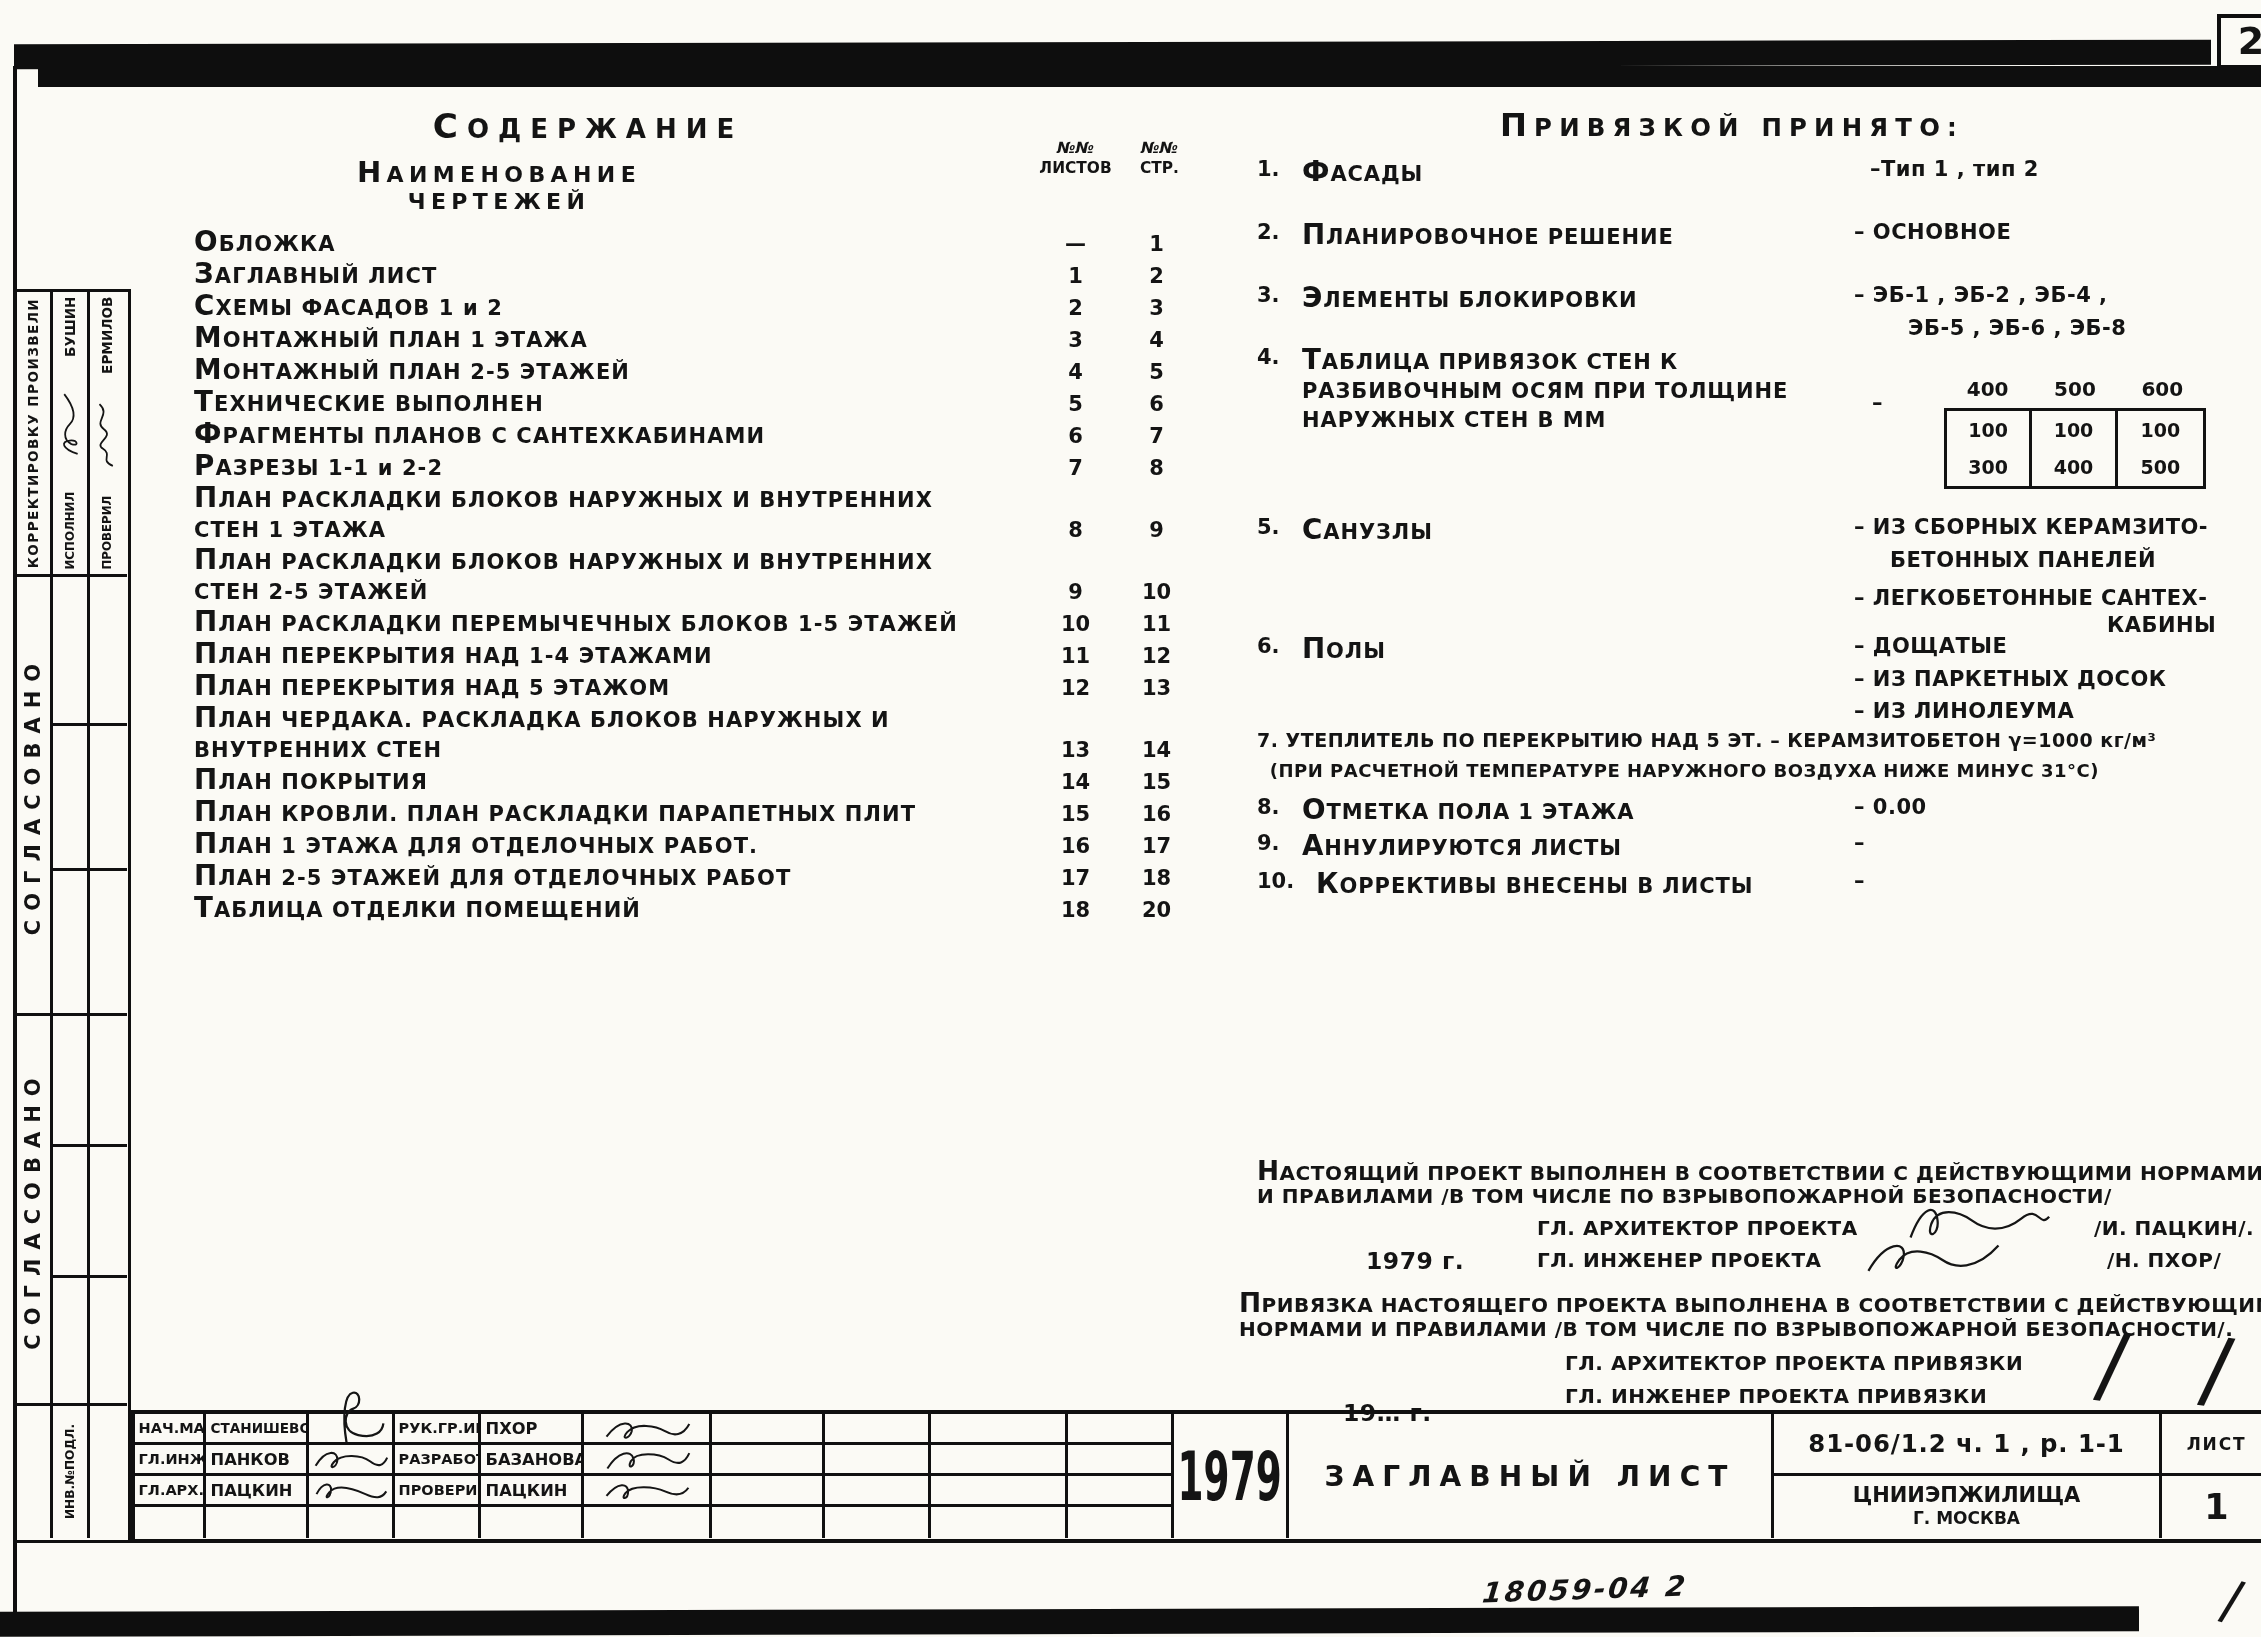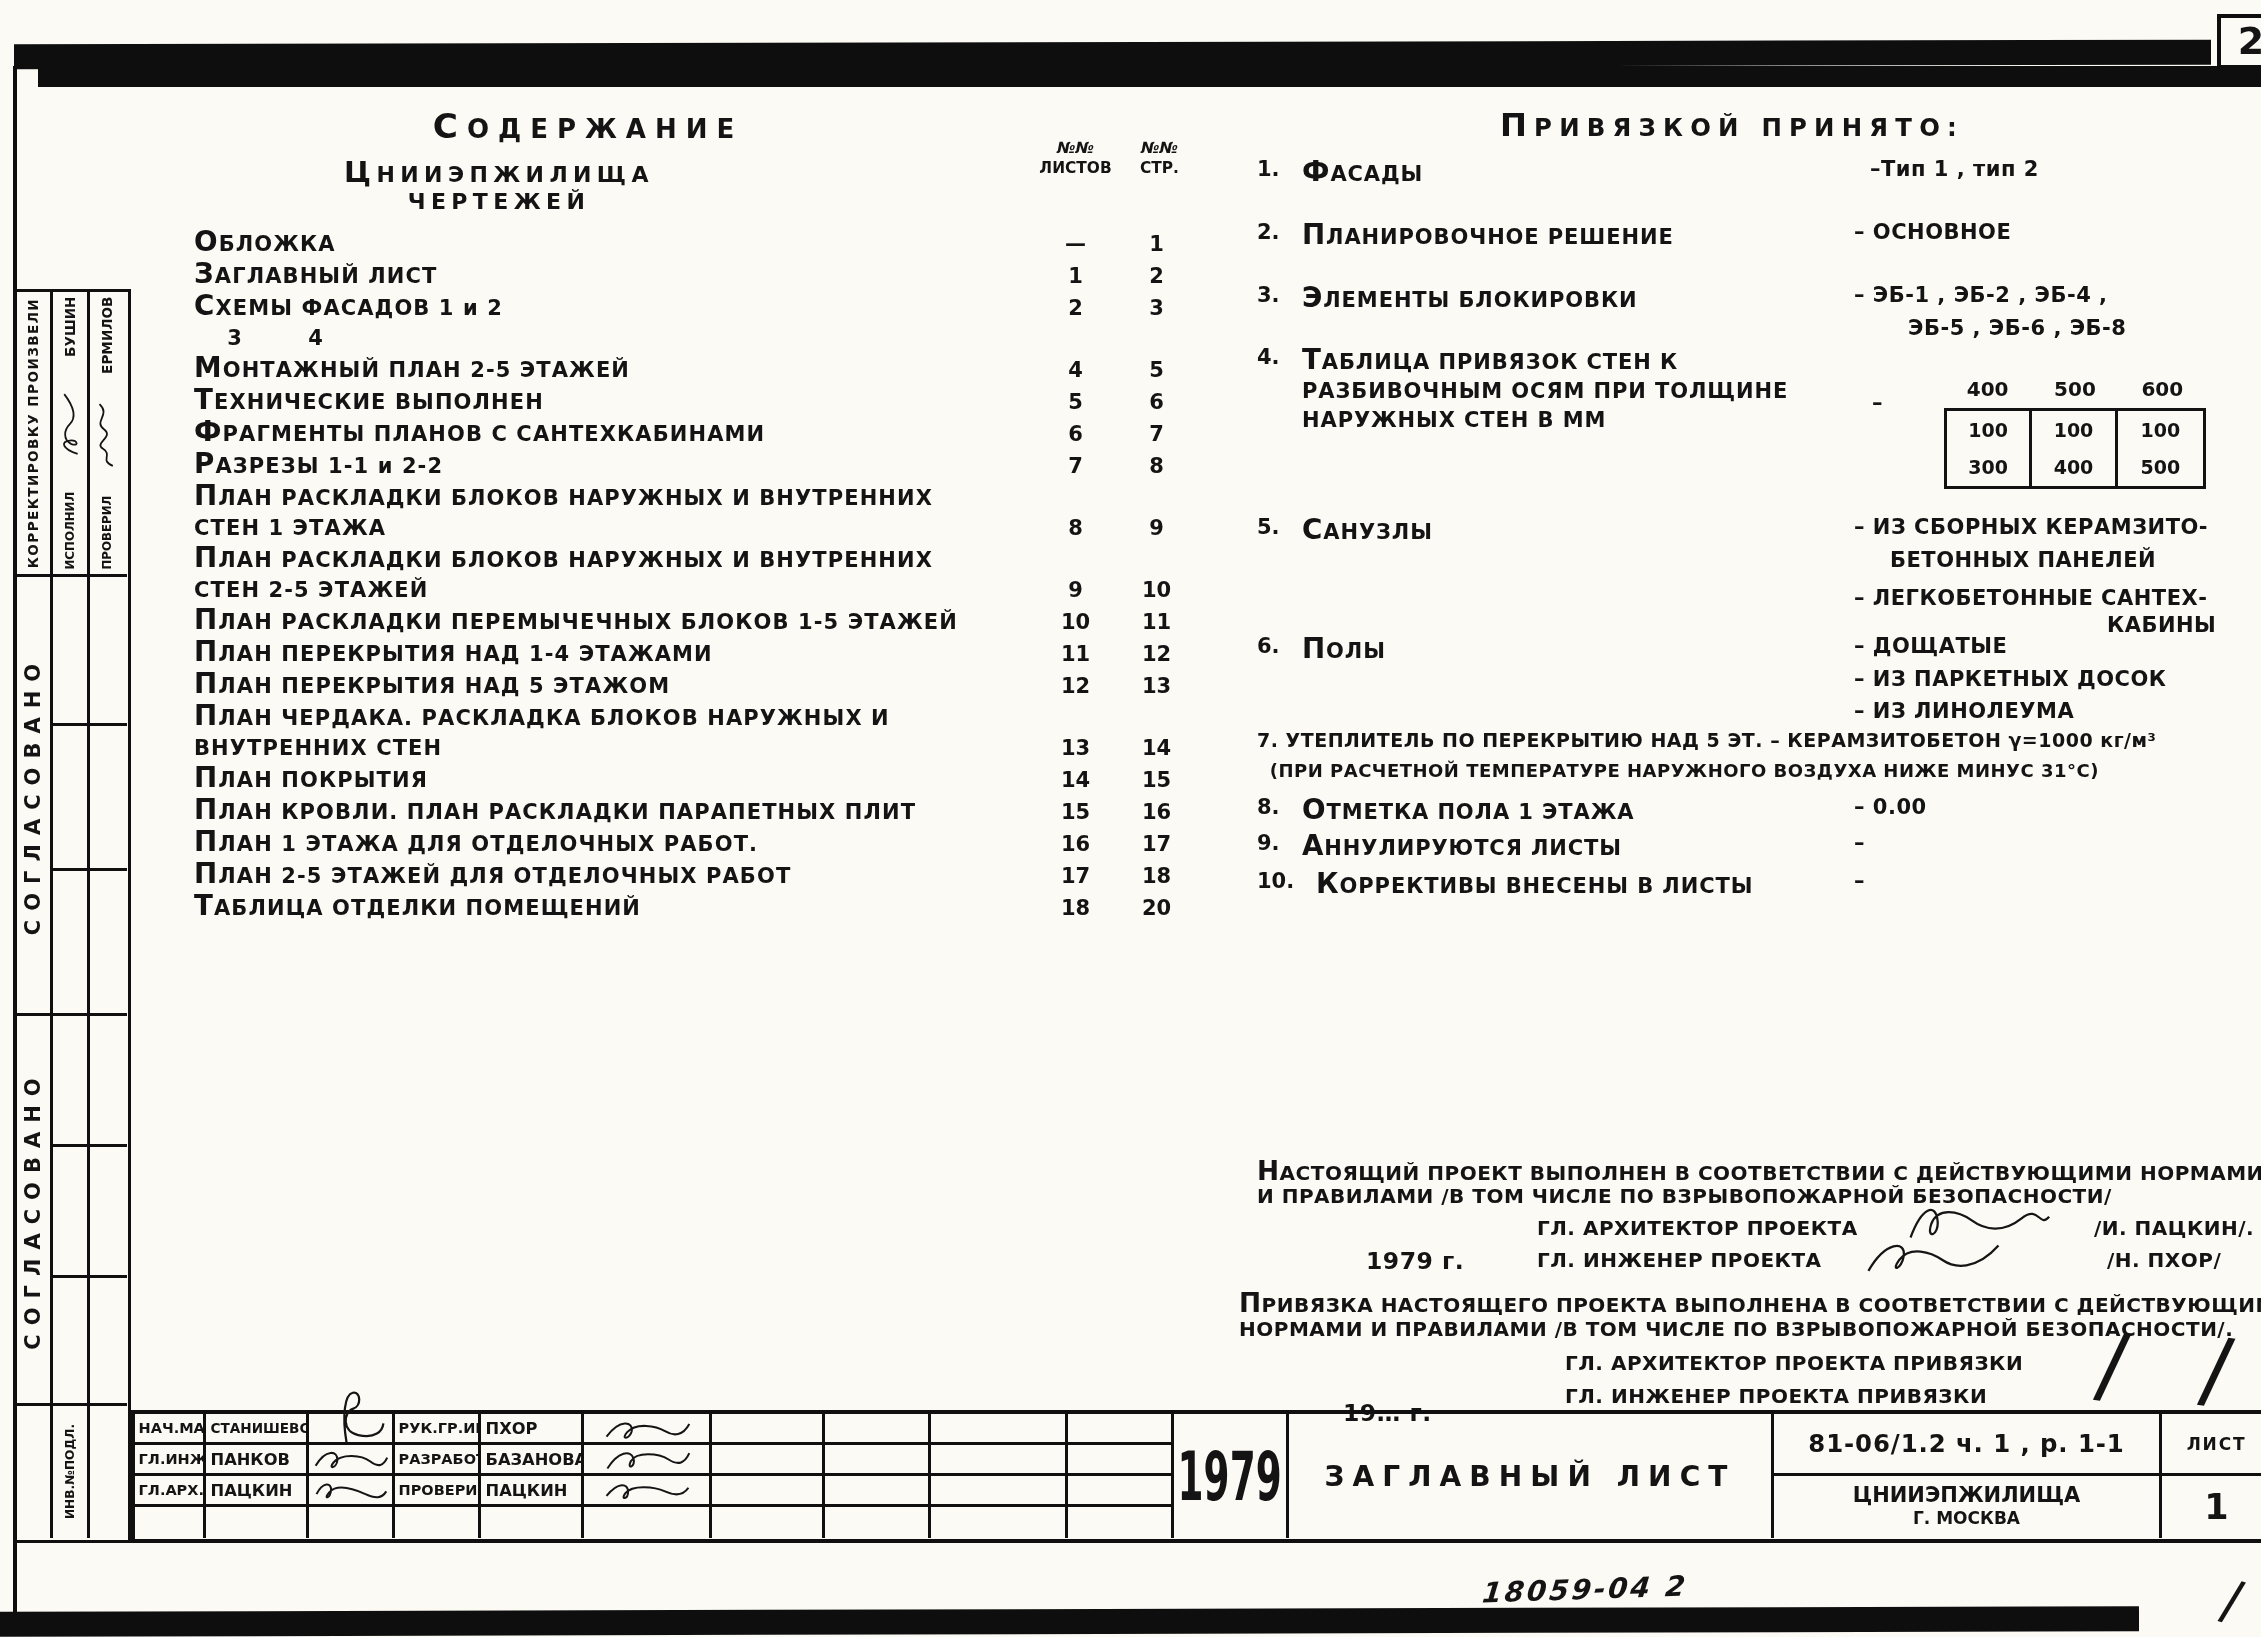--- a/index.html
+++ b/index.html
@@ -147,21 +147,21 @@
     <div class="cell br" style="left:37px;top:1113px;width:37px;height:133px;">
       <div class="rot" style="width:133px;height:34px;transform:rotate(-90deg) translateX(-133px);">
         <span style="font-size:12.2px;">ИНВ.№ПОДЛ.</span>
       </div>
     </div>
     <div class="cell" style="left:74px;top:1113px;width:37px;height:133px;"></div>
   </aside>
 
   <section class="contents">
     <div class="c-title fl">СОДЕРЖАНИЕ</div>
-    <div class="c-sub fl">ЦНИИЭПЖИЛИЩА ЧЕРТЕЖЕЙ</div>
+    <div class="c-sub fl">НАИМЕНОВАНИЕ ЧЕРТЕЖЕЙ</div>
     <div class="c-h" style="left:841px;width:81px;">
       <span style="display:block;font-style:italic;">№№</span>
       <span style="display:block;">ЛИСТОВ</span>
     </div>
     <div class="c-h" style="left:925px;width:81px;">
       <span style="display:block;font-style:italic;">№№</span>
       <span style="display:block;">СТР.</span>
     </div>
     <div class="c-rows">
       <div class="c-row">
@@ -173,20 +173,21 @@
           <span class="c-name fl">ЗАГЛАВНЫЙ  ЛИСТ</span>
           <span class="c-num">1</span>
           <span class="c-num">2</span>
         </div>
       <div class="c-row">
           <span class="c-name fl">СХЕМЫ  ФАСАДОВ  1 и 2</span>
           <span class="c-num">2</span>
           <span class="c-num">3</span>
         </div>
       <div class="c-row">
+          <span class="c-name fl">МОНТАЖНЫЙ  ПЛАН  1 ЭТАЖА</span>
           <span class="c-num">3</span>
           <span class="c-num">4</span>
         </div>
       <div class="c-row">
           <span class="c-name fl">МОНТАЖНЫЙ  ПЛАН  2-5 ЭТАЖЕЙ</span>
           <span class="c-num">4</span>
           <span class="c-num">5</span>
         </div>
       <div class="c-row">
           <span class="c-name fl">ТЕХНИЧЕСКИЕ  ВЫПОЛНЕН</span>

